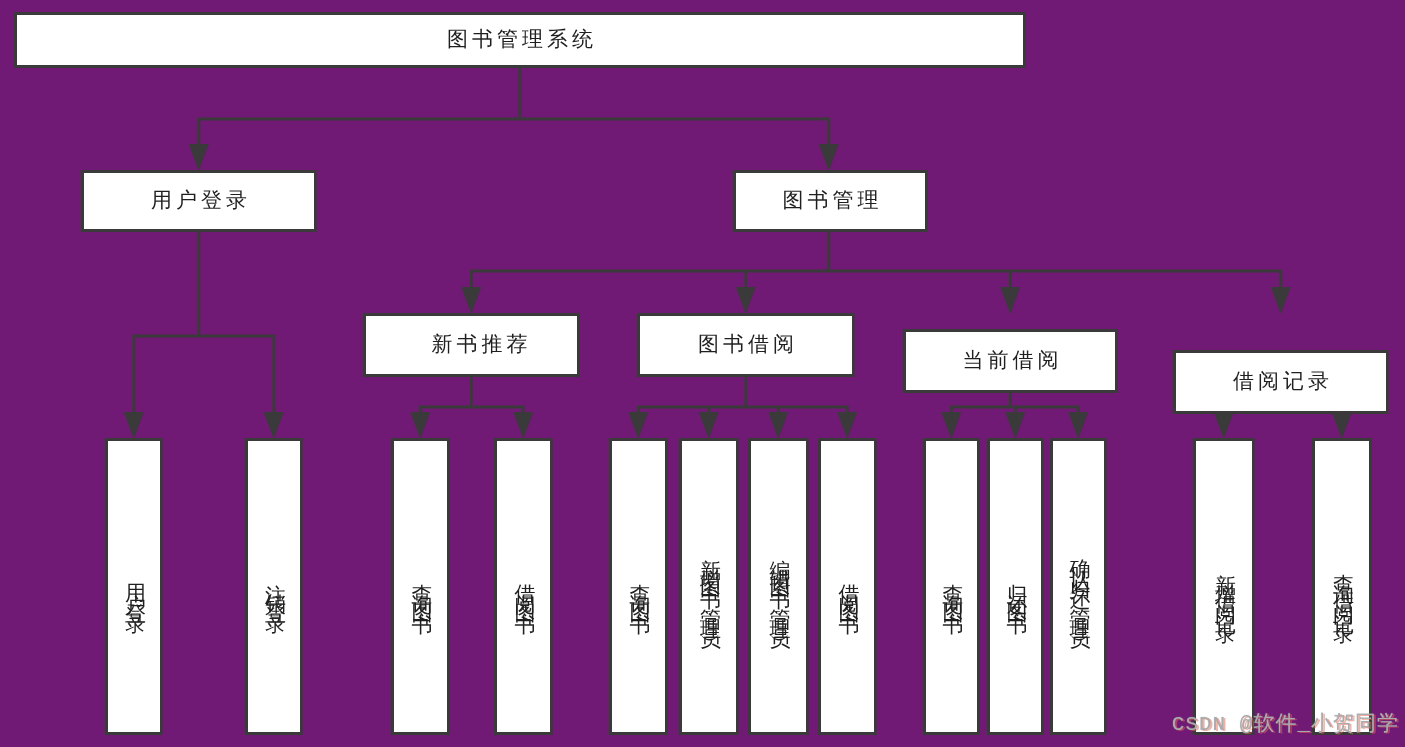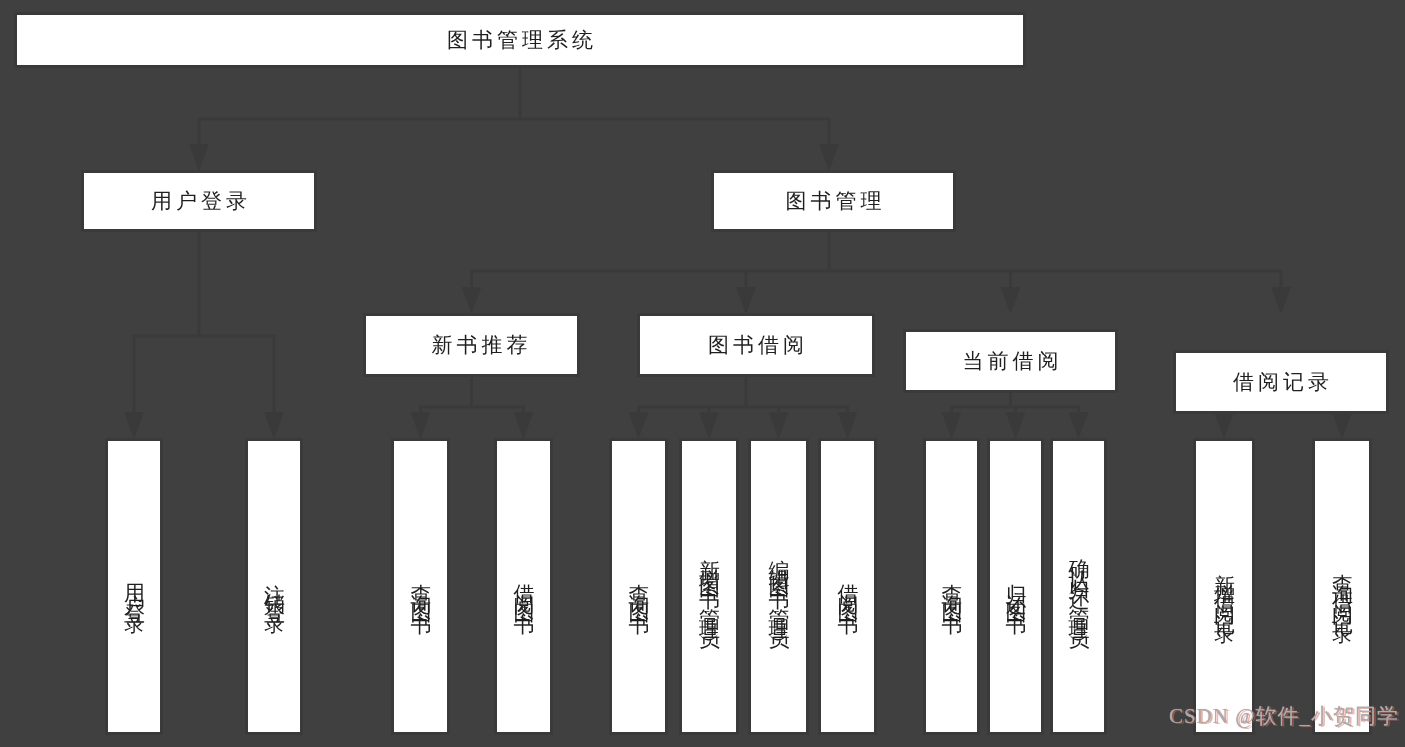--- a/index.html
+++ b/index.html
@@ -1,21 +1,21 @@
 <!DOCTYPE html>
 <html><head>
 <meta charset="utf-8">
 <title>图书管理系统</title>
 <style>
   html,body{margin:0;padding:0;background:#ffffff;}
   .stage{
     position:relative;
     width:1405px;height:747px;
-    background:#404040;
-    font-family:Liberation Serif, serif;
+    background:#701a75;
+    font-family:Liberation Mono, monospace;
     overflow:hidden;
   }
   #connector-svg{position:absolute;left:0;top:0;width:1405px;height:747px;}
   .node{
     position:absolute;
     box-sizing:border-box;
     background:#ffffff;
     border:3px solid #3a3a3a;
     display:flex;align-items:center;justify-content:center;
     color:#1f1f1f;
@@ -28,21 +28,21 @@
     text-indent:4px; 
   }
   .node.vertical .node-label{
     writing-mode:vertical-rl;
     letter-spacing:10px;
     text-indent:0;
     white-space:normal;
   }
   .watermark{
     position:absolute;
-    right:6px;bottom:17px;
+    right:6px;bottom:10px;
     font-size:21px;
     letter-spacing:1px;
     color:#a8abb0;
     text-shadow:2px 1px 0 rgba(238,99,72,0.50), 0 0 1px rgba(160,160,165,0.8);
     z-index:5;
     white-space:nowrap;
   }
 </style>
 </head>
 <body>
@@ -70,27 +70,27 @@
       <polygon points="1214,412 1234,412 1224,439" fill="#3a3a3a"></polygon>
       <polygon points="1332,412 1352,412 1342,439" fill="#3a3a3a"></polygon>
     </svg>
   <div id="nodes-layer">
       <div class="node" style="left: 14px; top: 12px; width: 1012px; height: 56px; border-color: rgb(58, 58, 58); background: rgb(255, 255, 255); color: rgb(31, 31, 31);">
         <span class="node-label">图书管理系统</span>
       </div>
       <div class="node" style="left: 81px; top: 170px; width: 236px; height: 62px; border-color: rgb(58, 58, 58); background: rgb(255, 255, 255); color: rgb(31, 31, 31);">
         <span class="node-label">用户登录</span>
       </div>
-      <div class="node" style="left: 711px; top: 170px; width: 245px; height: 62px; border-color: rgb(58, 58, 58); background: rgb(255, 255, 255); color: rgb(31, 31, 31);">
+      <div class="node" style="left: 733px; top: 170px; width: 195px; height: 62px; border-color: rgb(58, 58, 58); background: rgb(255, 255, 255); color: rgb(31, 31, 31);">
         <span class="node-label">图书管理</span>
       </div>
       <div class="node" style="left: 363px; top: 313px; width: 217px; height: 64px; border-color: rgb(58, 58, 58); background: rgb(255, 255, 255); color: rgb(31, 31, 31); padding-left: 16px;">
         <span class="node-label">新书推荐</span>
       </div>
-      <div class="node" style="left: 637px; top: 313px; width: 238px; height: 64px; border-color: rgb(58, 58, 58); background: rgb(255, 255, 255); color: rgb(31, 31, 31);">
+      <div class="node" style="left: 637px; top: 313px; width: 218px; height: 64px; border-color: rgb(58, 58, 58); background: rgb(255, 255, 255); color: rgb(31, 31, 31);">
         <span class="node-label">图书借阅</span>
       </div>
       <div class="node" style="left: 903px; top: 313px; width: 215px; height: 64px; border-color: rgb(58, 58, 58); background: rgb(255, 255, 255); color: rgb(31, 31, 31); margin-top: 16px;">
         <span class="node-label">当前借阅</span>
       </div>
       <div class="node" style="left: 1173px; top: 313px; width: 216px; height: 64px; border-color: rgb(58, 58, 58); background: rgb(255, 255, 255); color: rgb(31, 31, 31); margin-top: 37px;">
         <span class="node-label">借阅记录</span>
       </div>
       <div class="node vertical" style="left: 105px; top: 438px; width: 58px; height: 297px; border-color: rgb(58, 58, 58); background: rgb(255, 255, 255); color: rgb(31, 31, 31);">
         <span class="node-label">用户登录</span>

